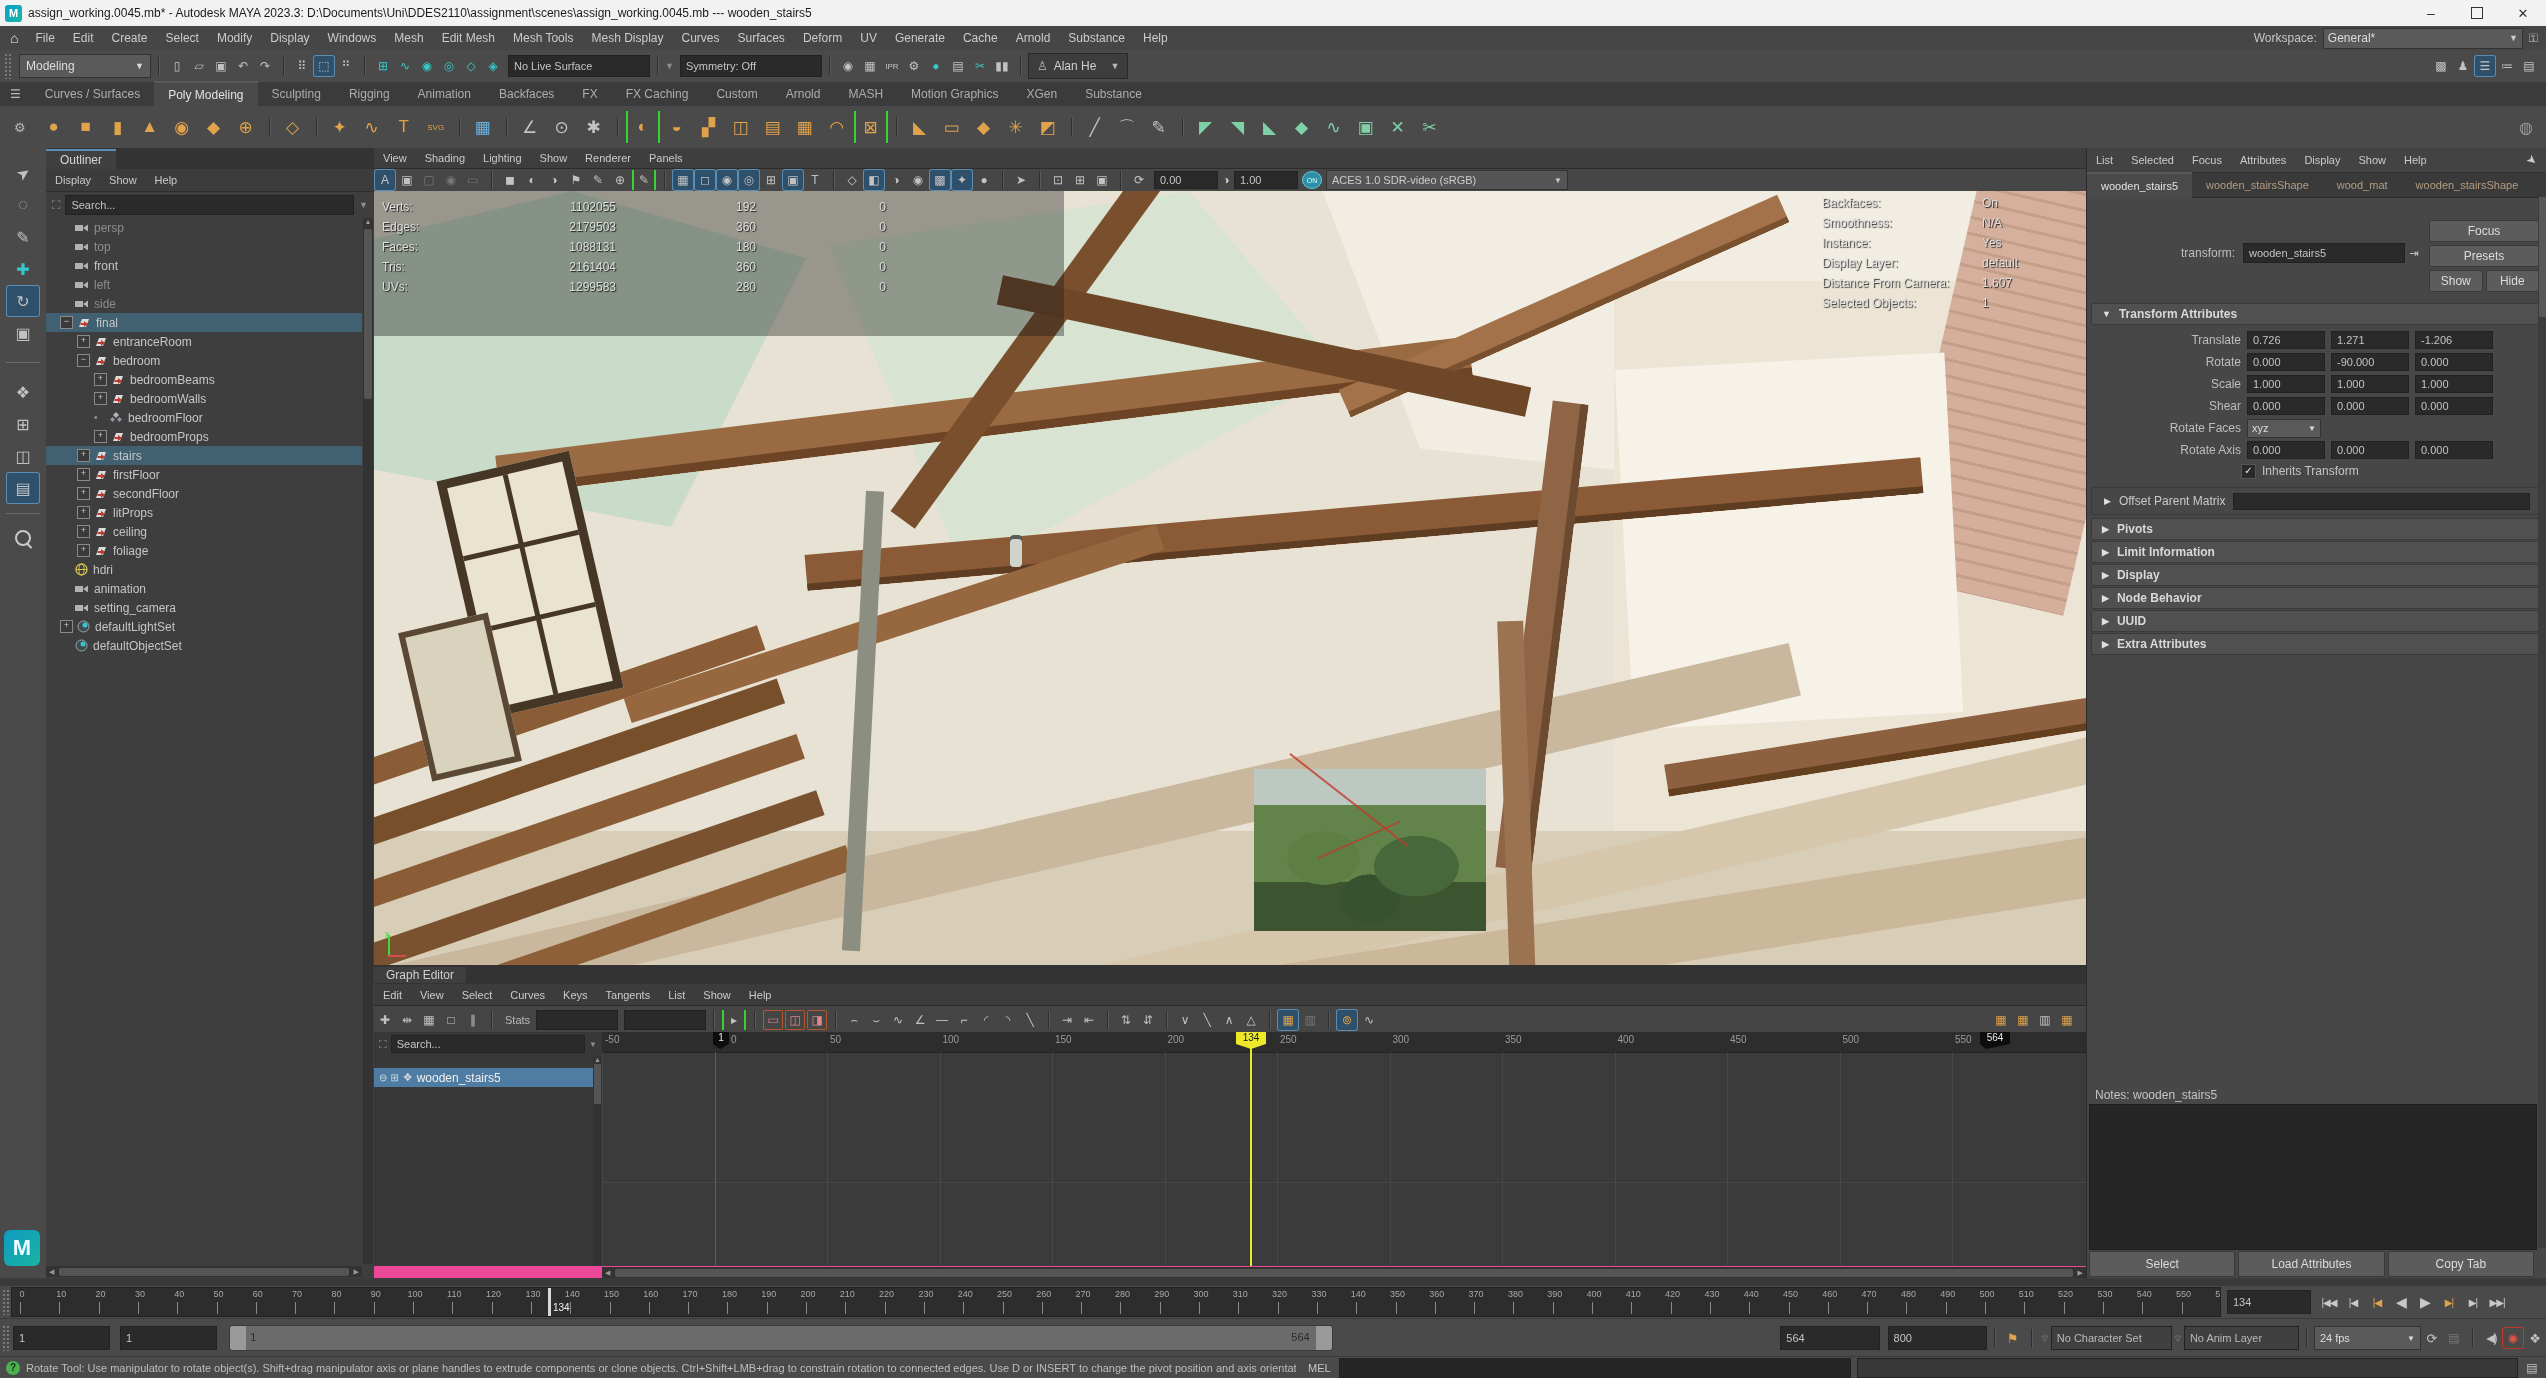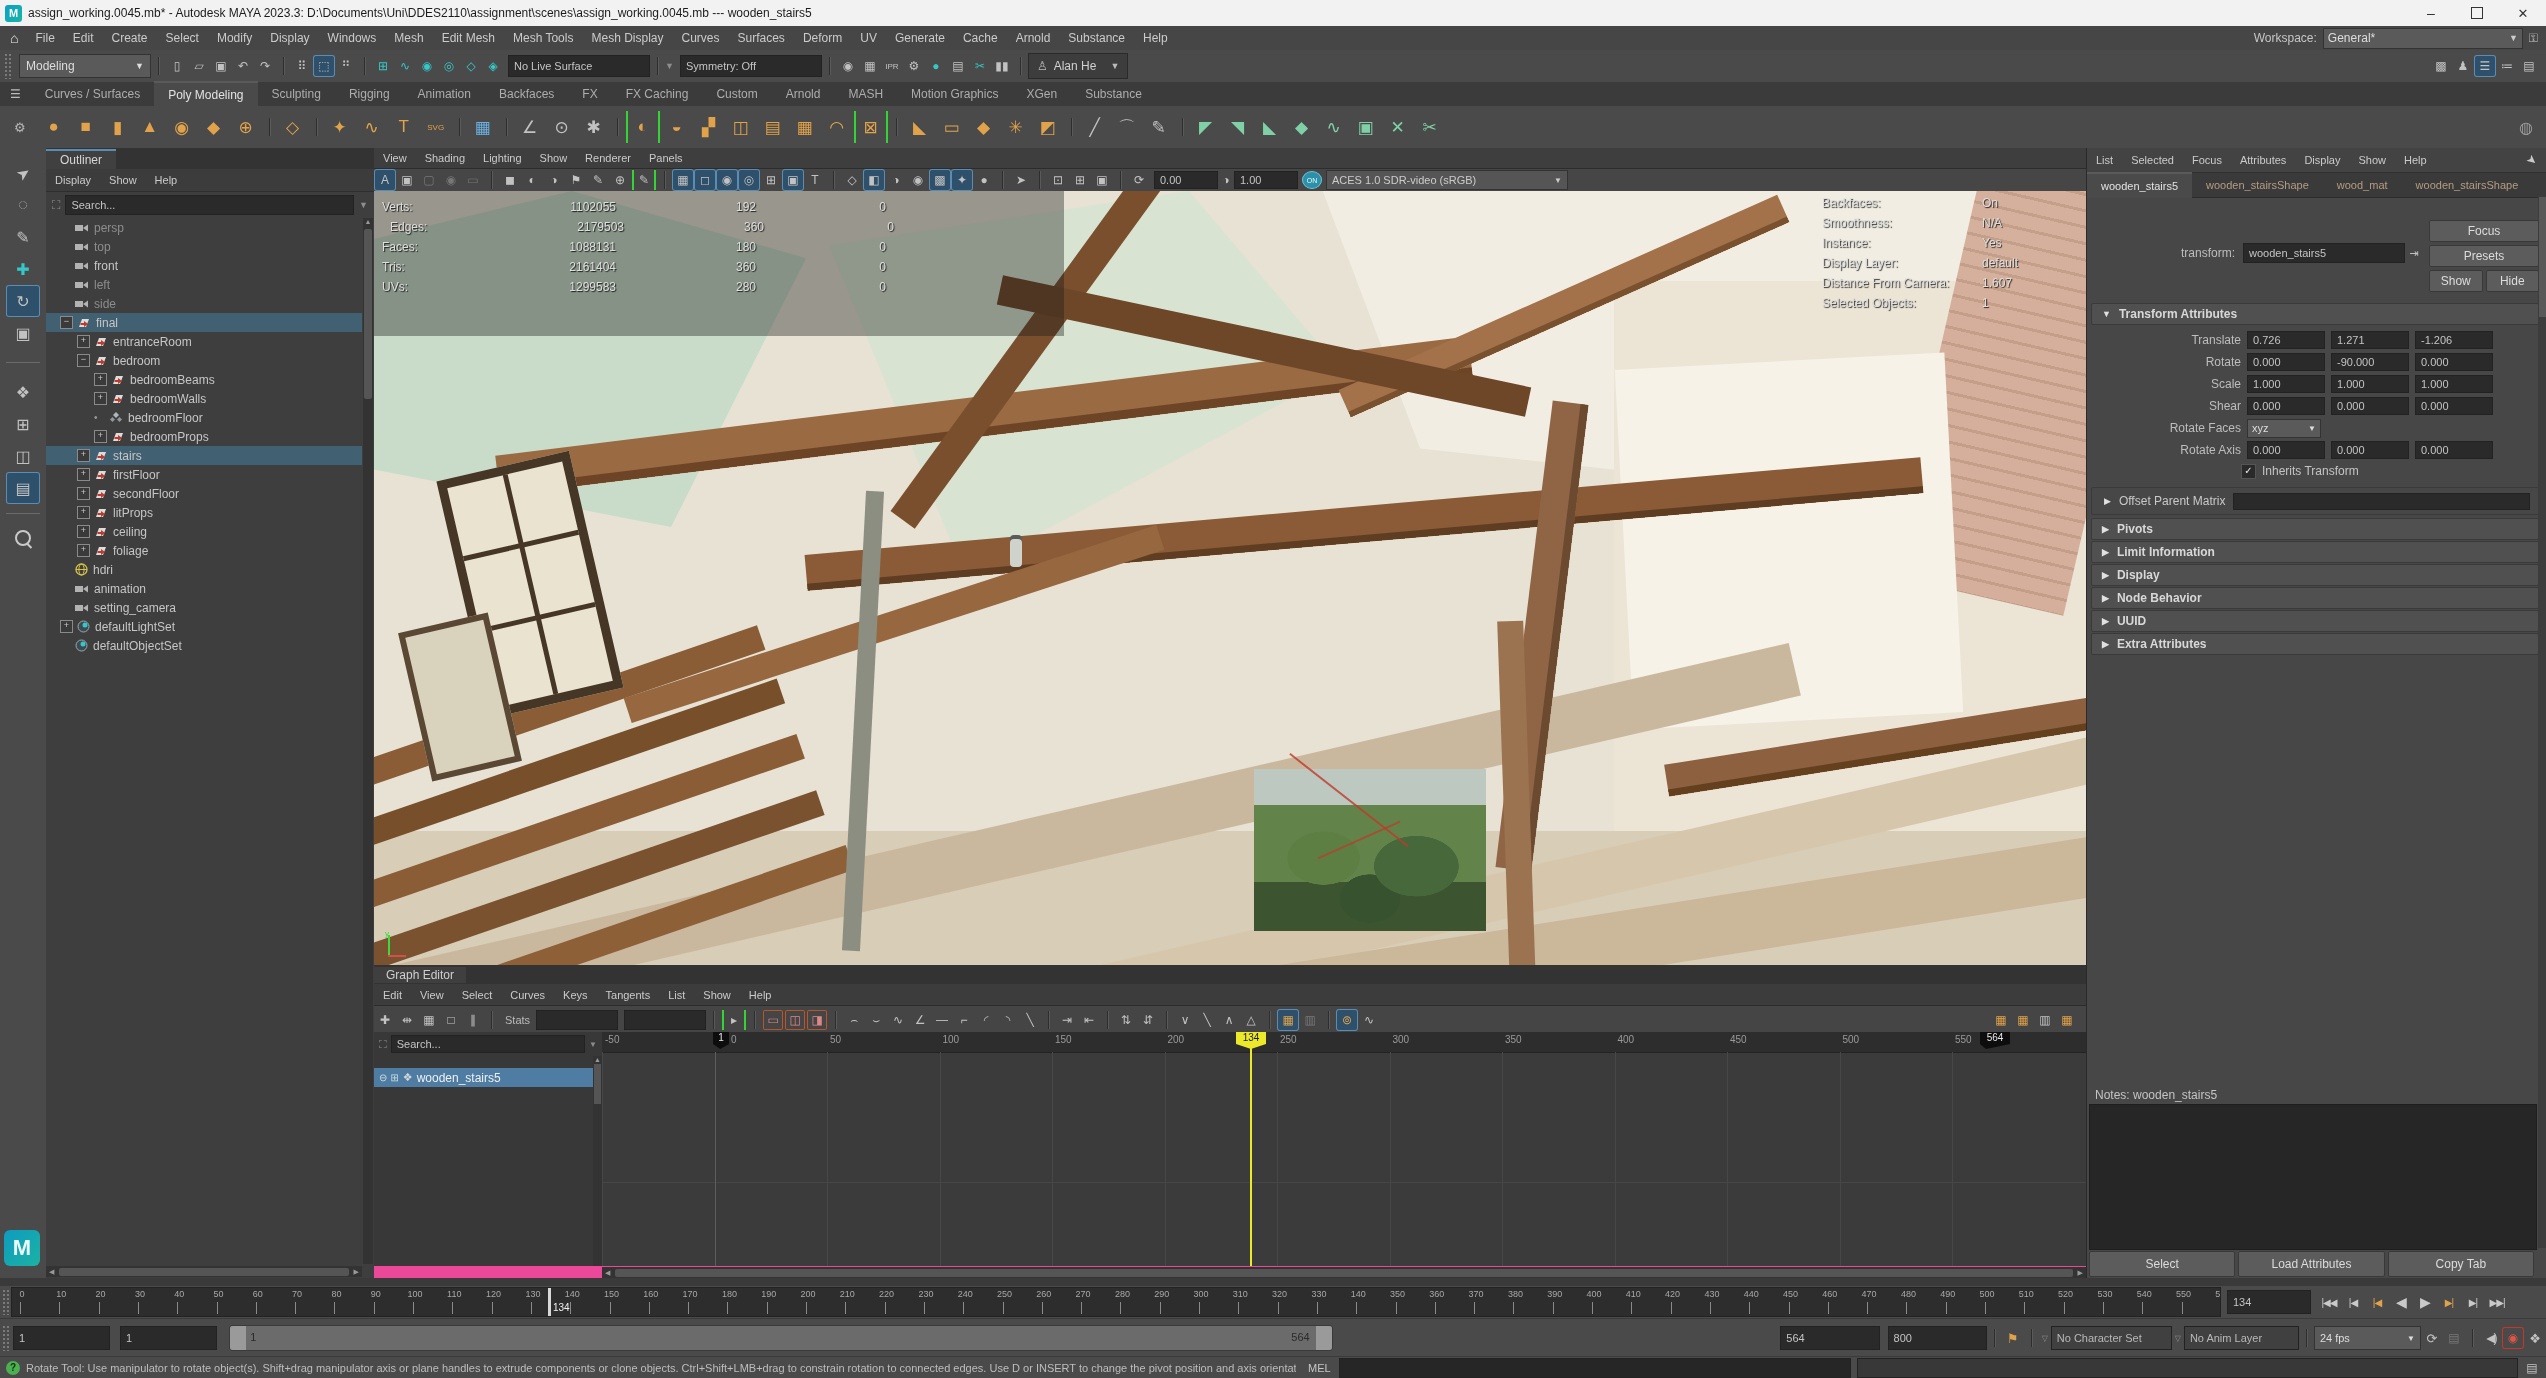--- a/index.html
+++ b/index.html
@@ -625,21 +625,21 @@
 
     <div class="scene-el" style="left:0;top:0;width:690px;height:145px;background:rgba(25,25,25,.38);"></div>
 
     <div id="hud-left" class="abs" style="left:8px;top:6px;">
         <div class="row hud" style="height: 20px;">
           <div style="width: 64px;">Verts:</div>
           <div style="width: 170px; text-align: right;">1102055</div>
           <div style="width: 140px; text-align: right;">192</div>
           <div style="width: 130px; text-align: right;">0</div>
         </div>
-        <div class="row hud" style="height: 20px; margin-left: 8px;">
+        <div class="row hud" style="height: 20px;">
           <div style="width: 64px;">Edges:</div>
           <div style="width: 170px; text-align: right;">2179503</div>
           <div style="width: 140px; text-align: right;">360</div>
           <div style="width: 130px; text-align: right;">0</div>
         </div>
         <div class="row hud" style="height: 20px;">
           <div style="width: 64px;">Faces:</div>
           <div style="width: 170px; text-align: right;">1088131</div>
           <div style="width: 140px; text-align: right;">180</div>
           <div style="width: 130px; text-align: right;">0</div>

